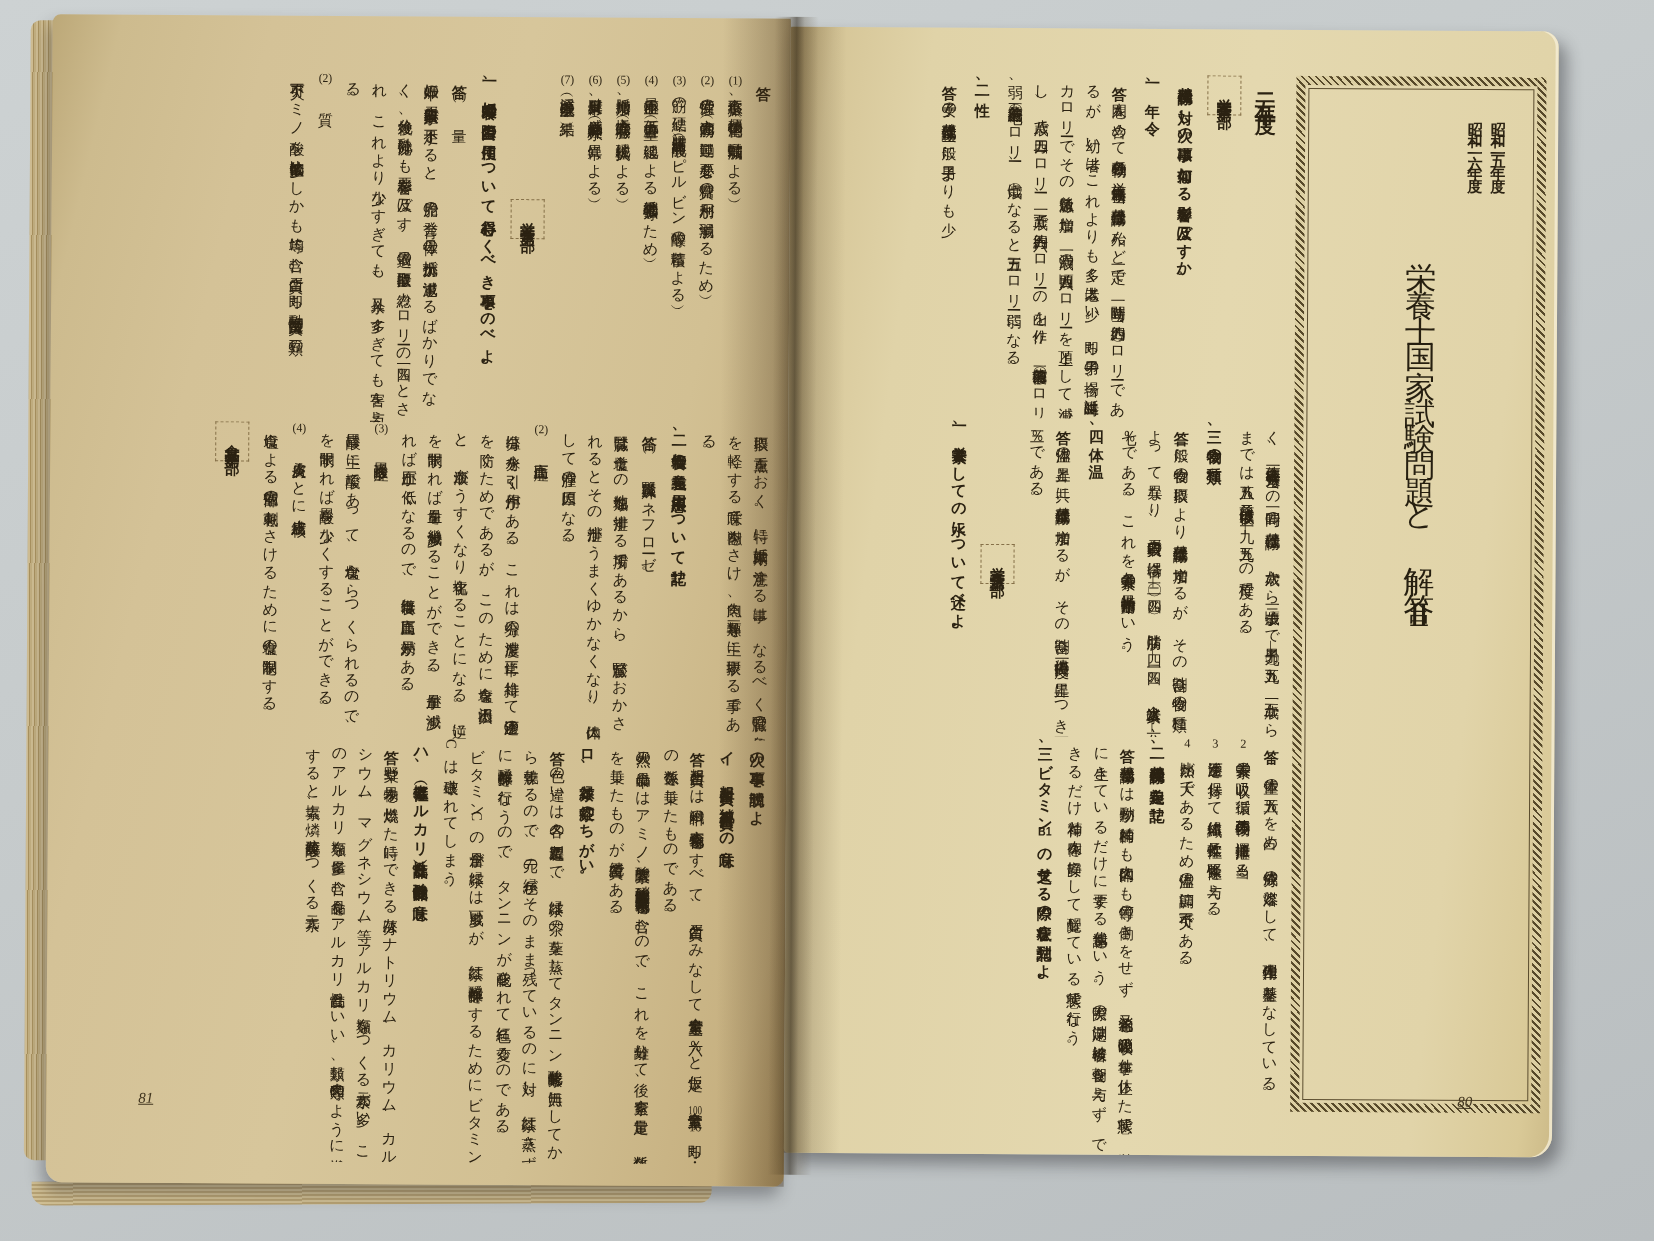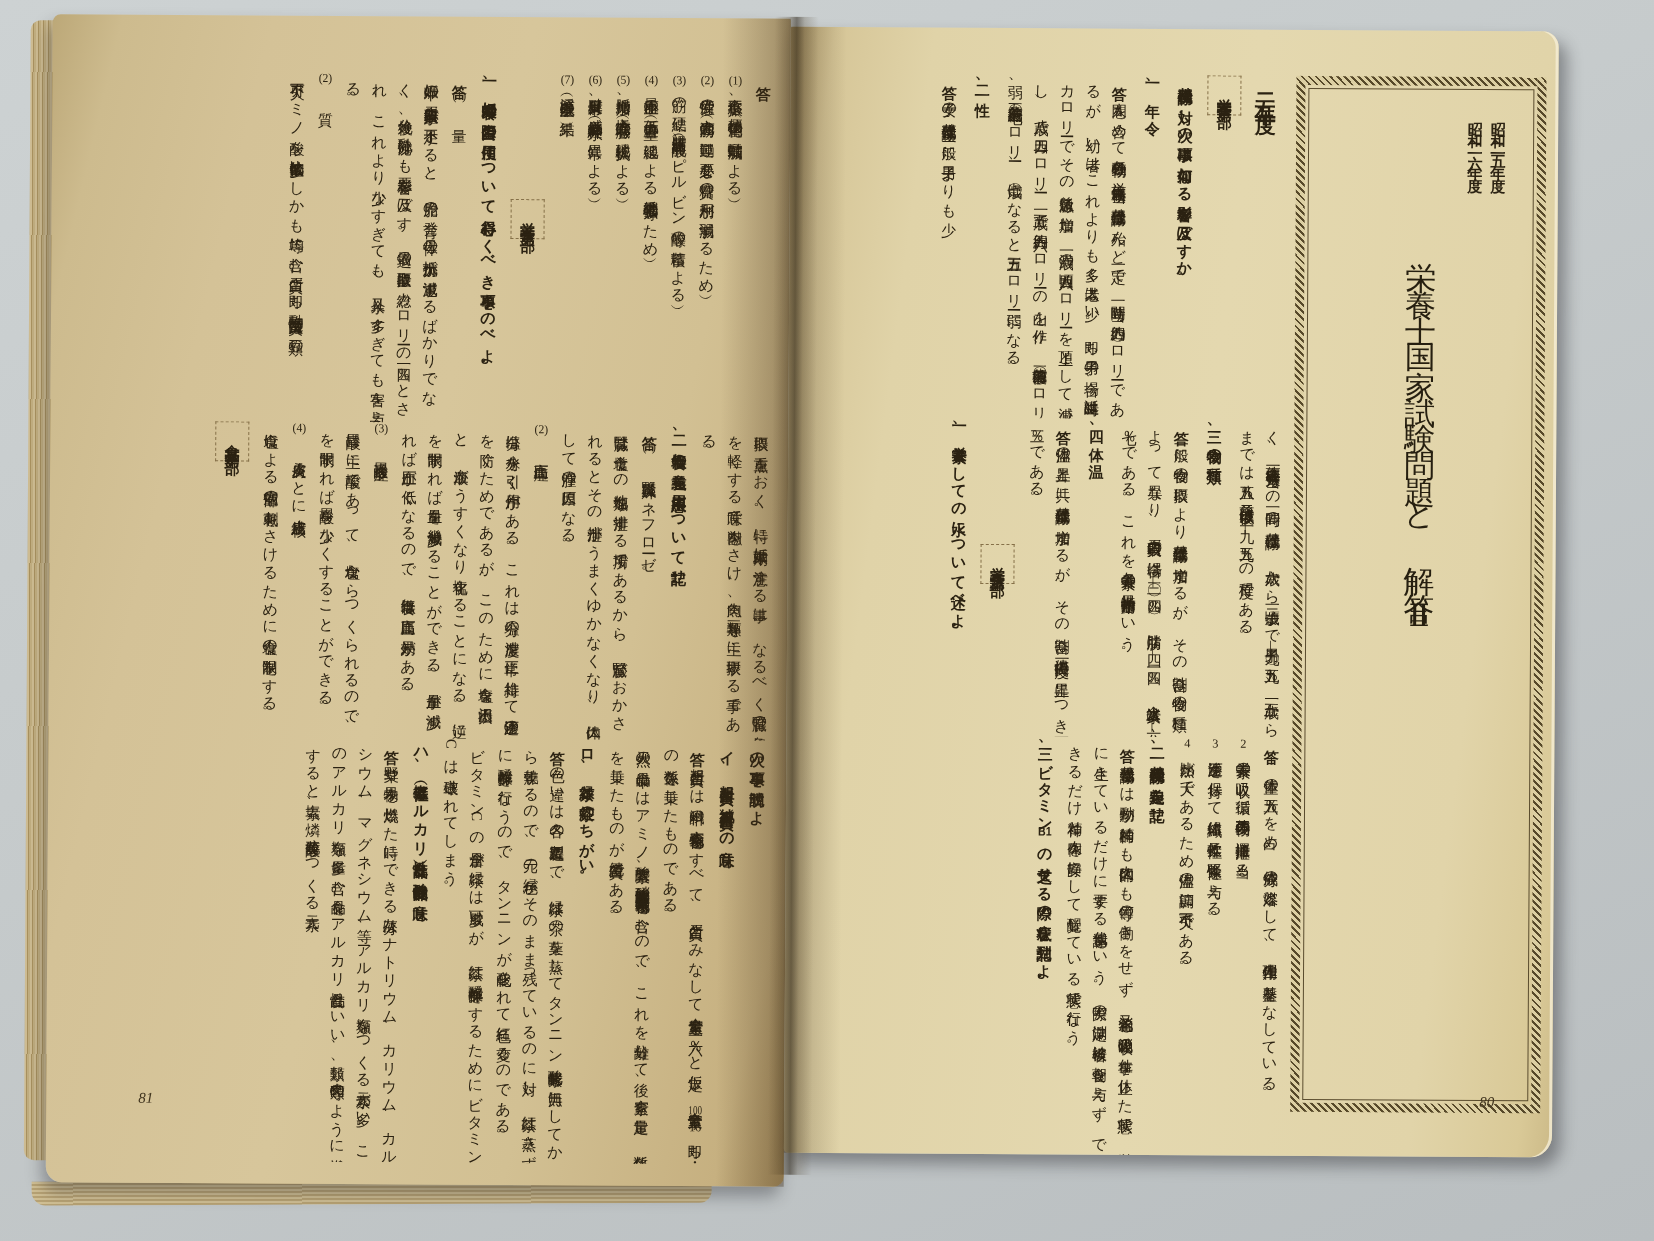--- a/index.html
+++ b/index.html
@@ -49,23 +49,23 @@
   .tcy{text-combine-upright:all;font-size:.82em;letter-spacing:0;}
   
   .title-frame{width:232px;height:1018px;margin-left:6px;position:relative;flex:none;
     border:9px solid #57492a;
     border-image:repeating-linear-gradient(45deg,#57492a 0 2px,#dccfa2 2px 5px) 9;}
   .title-inner{position:absolute;inset:3px;border:1px solid #5a4c2e;}
   .years{position:absolute;top:20px;right:22px;writing-mode:vertical-rl;}
   .year{display:block;font-size:15px;font-weight:600;letter-spacing:11px;margin:0 4px;color:#2b2212;}
   .main-title{position:absolute;top:148px;left:50%;transform:translateX(-50%);
     writing-mode:vertical-rl;font-size:31px;letter-spacing:27px;color:#261f10;white-space:nowrap;}
-  .pagenum{position:absolute;font-style:italic;font-size:15px;color:#41351f;}
+  .pagenum{position:absolute;font-style:italic;font-size:15px;color:#41351f;text-decoration:underline;}
   .pagenum-left{left:92px;bottom:76px;}
-  .pagenum-right{right:58px;bottom:46px;margin-top:40px;}
+  .pagenum-right{right:80px;bottom:46px;margin-top:40px;}
 </style>
 </head>
 <body>
 
 <div class="photo">
   <div class="book">
     <div class="edge-left"></div>
     <div class="edge-bottom"></div>
 
     <div class="page page-left">

